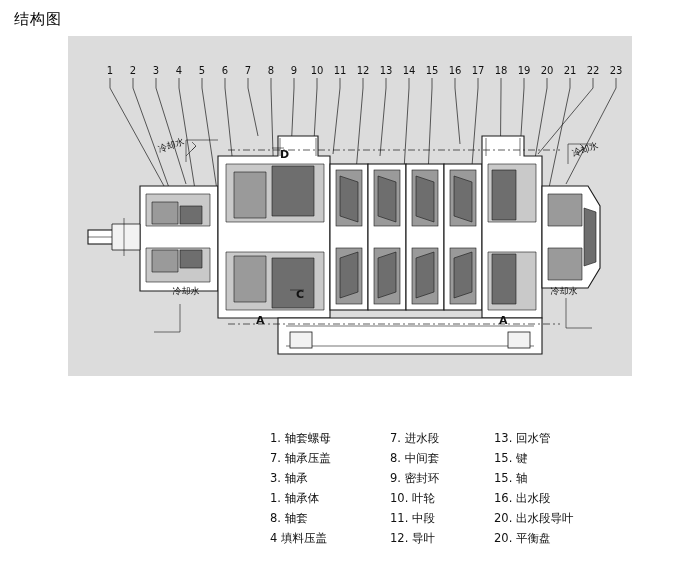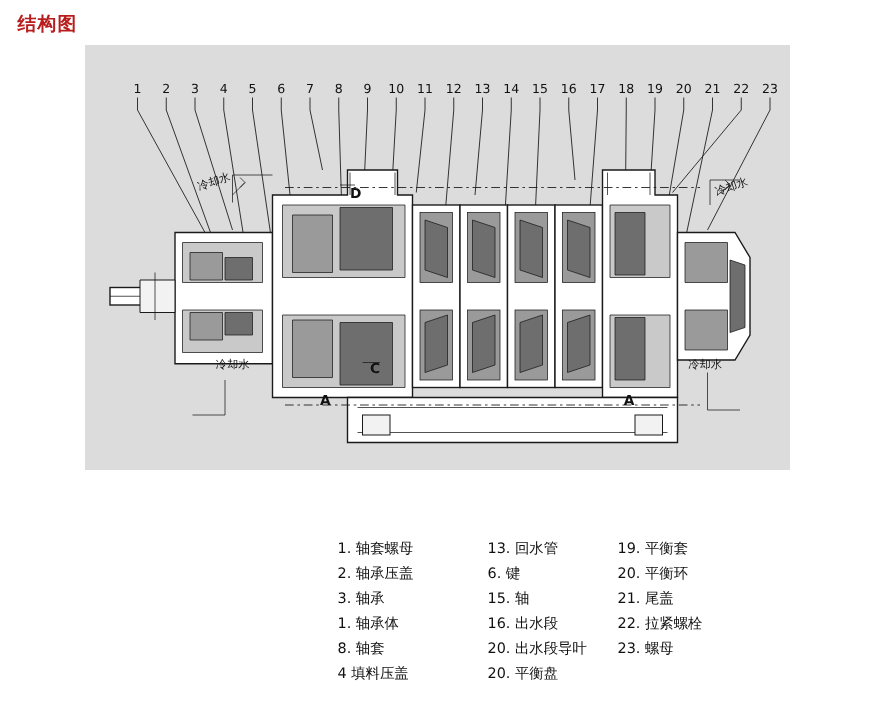--- a/index.html
+++ b/index.html
@@ -1,17 +1,17 @@
 <!DOCTYPE html>
 <html><head>
 <meta charset="utf-8">
 <style>
   html,body{margin:0;padding:0;background:#ffffff;}
   body{width:700px;height:568px;position:relative;font-family:"DejaVu Sans","Liberation Sans",sans-serif;color:#1a1a1a;overflow:hidden;}
-  #title{position:absolute;left:14px;top:10px;font-size:15px;font-weight:bold;letter-spacing:1px;color:#b91c1c;}
+  #title{position:absolute;left:14px;top:10px;font-size:15px;font-weight:normal;letter-spacing:1px;color:#000000;}
   #diagram-panel{position:absolute;left:68px;top:36px;width:564px;height:340px;background:#dcdcdc;}
   svg.layer{position:absolute;left:0;top:0;width:564px;height:340px;}
   .lead{stroke:#1a1a1a;stroke-width:.7;fill:none;}
   .num{font-size:10px;fill:#111;font-family:"DejaVu Sans","Liberation Sans",sans-serif;}
   .cnlabel{font-size:9px;fill:#111;font-family:"DejaVu Sans","Liberation Sans",sans-serif;}
   .secl{font-size:11px;fill:#111;font-weight:bold;font-family:"DejaVu Sans","Liberation Sans",sans-serif;}
   .body-out{fill:#ffffff;stroke:#1a1a1a;stroke-width:1.1;}
   .body-mid{fill:#f2f2f2;stroke:#1a1a1a;stroke-width:.8;}
   .hatch-a{fill:#9a9a9a;stroke:#1a1a1a;stroke-width:.6;}
   .hatch-b{fill:#6e6e6e;stroke:#1a1a1a;stroke-width:.6;}
@@ -180,35 +180,36 @@
       <path class="thin" d="M118 120 L128 110 M124 106 L128 110 L124 114"></path>
       <path class="thin" d="M506 120 L516 112 M512 108 L516 112 L512 116"></path>
     </g>
   </svg>
 </div>
 
 <div id="legend">
   <div class="legend-cols">
     <div class="lcol">
       <div class="litem">1. 轴套螺母</div>
-      <div class="litem">2. 轴承压盖</div>
+      <div class="litem">7. 轴承压盖</div>
       <div class="litem">3. 轴承</div>
       <div class="litem">1. 轴承体</div>
       <div class="litem">8. 轴套</div>
       <div class="litem">4 填料压盖</div>
     </div>
     <div class="lcol">
+      <div class="litem">7. 进水段</div>
+      <div class="litem">8. 中间套</div>
+      <div class="litem">9. 密封环</div>
+      <div class="litem">10. 叶轮</div>
+      <div class="litem">11. 中段</div>
+      <div class="litem">12. 导叶</div>
+    </div>
+    <div class="lcol">
       <div class="litem">13. 回水管</div>
-      <div class="litem">6. 键</div>
+      <div class="litem">15. 键</div>
       <div class="litem">15. 轴</div>
       <div class="litem">16. 出水段</div>
       <div class="litem">20. 出水段导叶</div>
       <div class="litem">20. 平衡盘</div>
     </div>
-    <div class="lcol">
-      <div class="litem">19. 平衡套</div>
-      <div class="litem">20. 平衡环</div>
-      <div class="litem">21. 尾盖</div>
-      <div class="litem">22. 拉紧螺栓</div>
-      <div class="litem">23. 螺母</div>
-    </div>
   </div>
 </div>
 
 </body></html>

